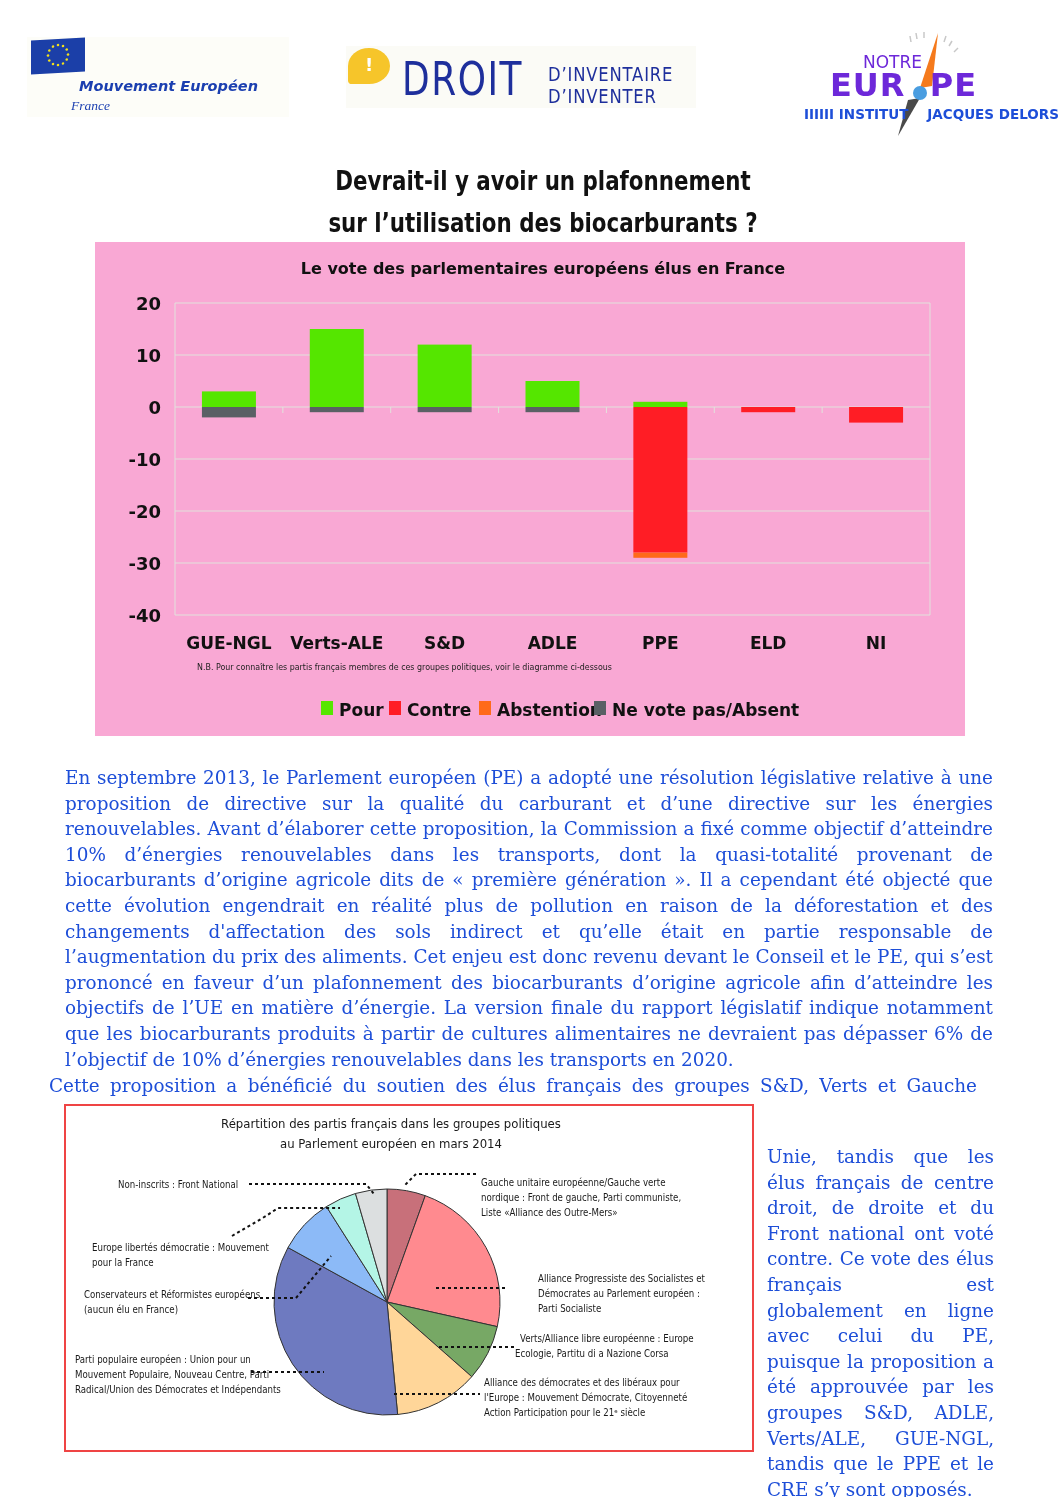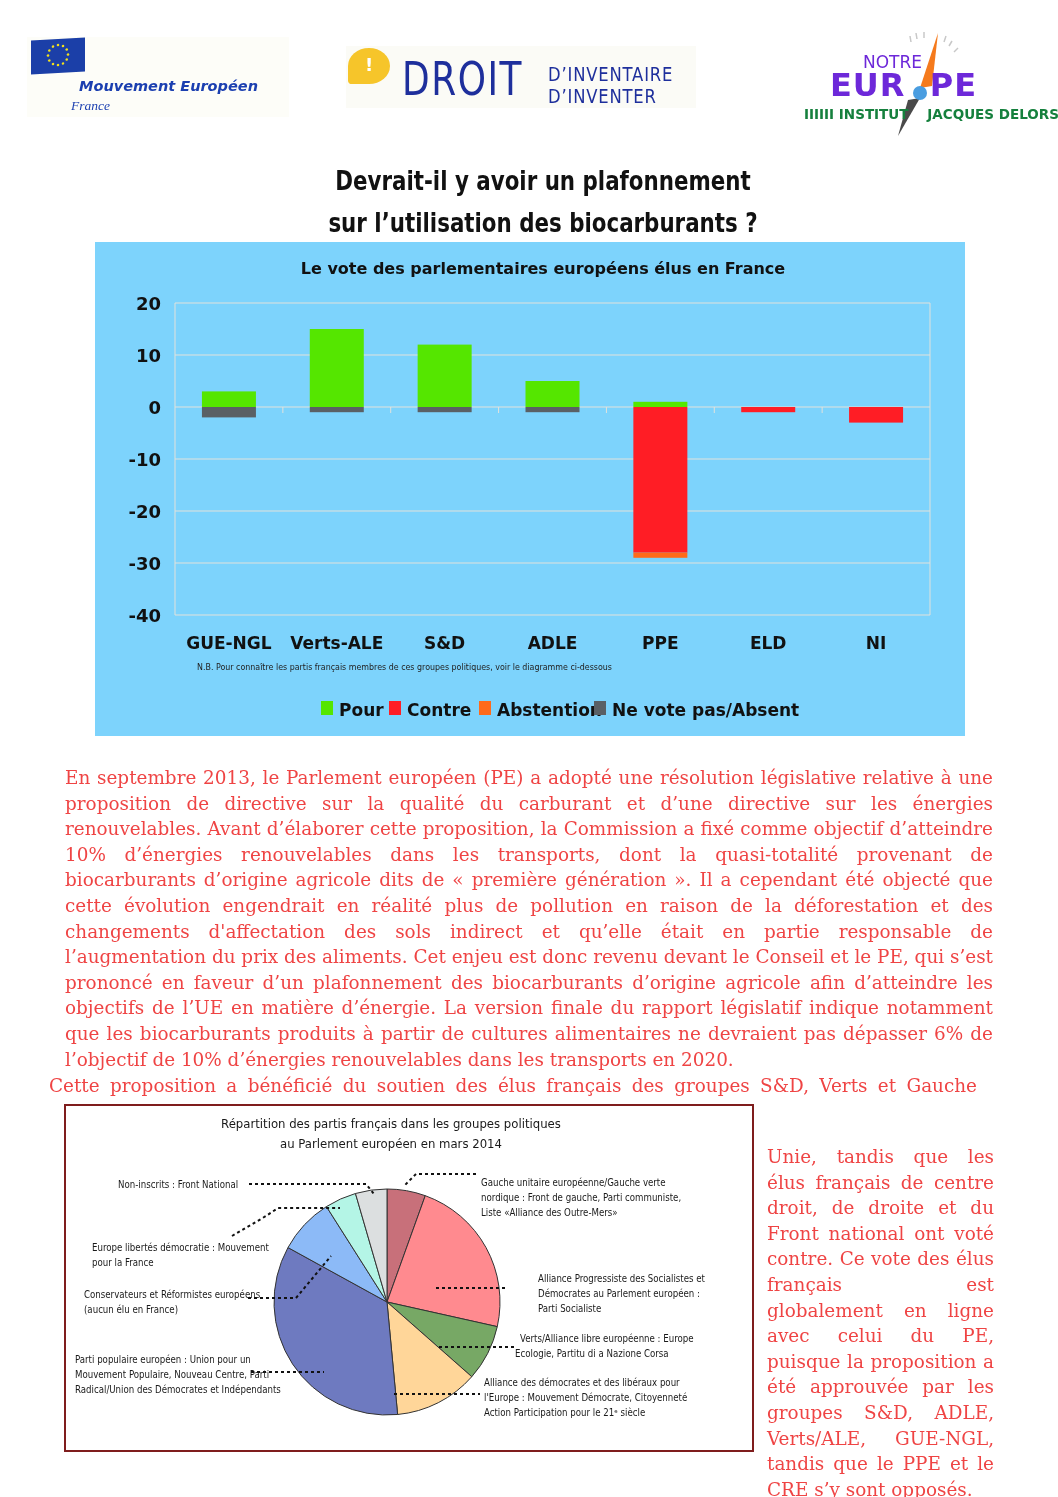--- a/index.html
+++ b/index.html
@@ -16,39 +16,39 @@
   #logo-droit { left:346px; top:46px; width:350px; height:62px; background:#fbfbf6; }
   #logo-droit .bubble { position:absolute; left:2px; top:2px; width:42px; height:36px; background:#f6c52a; border-radius:50% 50% 50% 10%; }
   #logo-droit .bubble span { position:absolute; left:0; right:0; top:6px; text-align:center; color:#fff; font-family:"DejaVu Sans", sans-serif; font-size:18px; font-weight:bold; }
   #logo-droit .big { position:absolute; left:56px; top:8px; font-family:"DejaVu Sans", sans-serif; font-size:46px; line-height:50px; color:#1e2f9c; letter-spacing:2px; transform:scaleX(0.78); transform-origin:left top; }
   #logo-droit .s1, #logo-droit .s2 { position:absolute; left:202px; font-family:"DejaVu Sans", sans-serif; font-size:20px; color:#1e2f9c; transform:scaleX(0.82); transform-origin:left top; white-space:nowrap; letter-spacing:1px; }
   #logo-droit .s1 { top:16px; } #logo-droit .s2 { top:38px; }
 
   #logo-ne { left:800px; top:28px; width:240px; height:116px; }
   #logo-ne .notre { position:absolute; left:52px; top:24px; font-family:"DejaVu Sans", sans-serif; font-weight:normal; font-size:17px; color:#6d28d9;margin-left:11px; }
   #logo-ne .europe { position:absolute; left:30px; top:38px; font-family:"DejaVu Sans", sans-serif; font-weight:bold; font-size:32px; color:#6d28d9; letter-spacing:1px; }
-  #logo-ne .inst { position:absolute; left:4px; top:78px; font-family:"DejaVu Sans", sans-serif; font-weight:bold; font-size:13.5px; color:#15803d; white-space:nowrap; }
+  #logo-ne .inst { position:absolute; left:4px; top:78px; font-family:"DejaVu Sans", sans-serif; font-weight:bold; font-size:13.5px; color:#1d4ed8; white-space:nowrap; }
   #logo-ne svg { position:absolute; left:0; top:0; }
 
   
   #main-title { left:180px; top:160px; width:726px; text-align:center; font-family:"DejaVu Sans Condensed","DejaVu Sans", sans-serif; font-weight:bold; font-size:27px; line-height:42px; color:#111; transform:scaleX(0.88); transform-origin:center top; }
 
   
-  #bar-panel { left:95px; top:242px; width:870px; height:494px; background:#7dd3fc; }
+  #bar-panel { left:95px; top:242px; width:870px; height:494px; background:#f9a8d4; }
   #bar-chart { position:absolute; left:0; top:0; }
   .svgtxt { font-family:"DejaVu Sans", sans-serif; font-weight:bold; fill:#111; }
 
   
-  .para { font-family:"DejaVu Serif", serif; font-size:18.4px; line-height:25.6px; text-align:justify; color:#ef4444; }
+  .para { font-family:"DejaVu Serif", serif; font-size:18.4px; line-height:25.6px; text-align:justify; color:#1d4ed8; }
   #para-1 { left:65px; top:765px; width:928px; }
   #para-2-top { left:49px; top:1073px; width:928px; text-align:justify; text-align-last:justify; }
   #para-2-side { left:767px; top:1144px; width:227px; }
 
   
-  #pie-box { left:64px; top:1104px; width:690px; height:348px; border:2px solid #7f1d1d; background:#fff; box-sizing:border-box; }
+  #pie-box { left:64px; top:1104px; width:690px; height:348px; border:2px solid #ef4444; background:#fff; box-sizing:border-box; }
   #pie-svg { position:absolute; left:0; top:0; }
   .pietxt { font-family:"DejaVu Sans Condensed","DejaVu Sans", sans-serif; font-size:9.6px; fill:#1a1a1a; }
   .pietitle { font-family:"DejaVu Sans Condensed","DejaVu Sans", sans-serif; font-size:13px; fill:#1a1a1a; }
 </style>
 </head>
 <body>
 
 <div id="logo-me" class="abs">
   <div class="flag">
     <svg width="54" height="34" viewBox="0 0 54 34">

